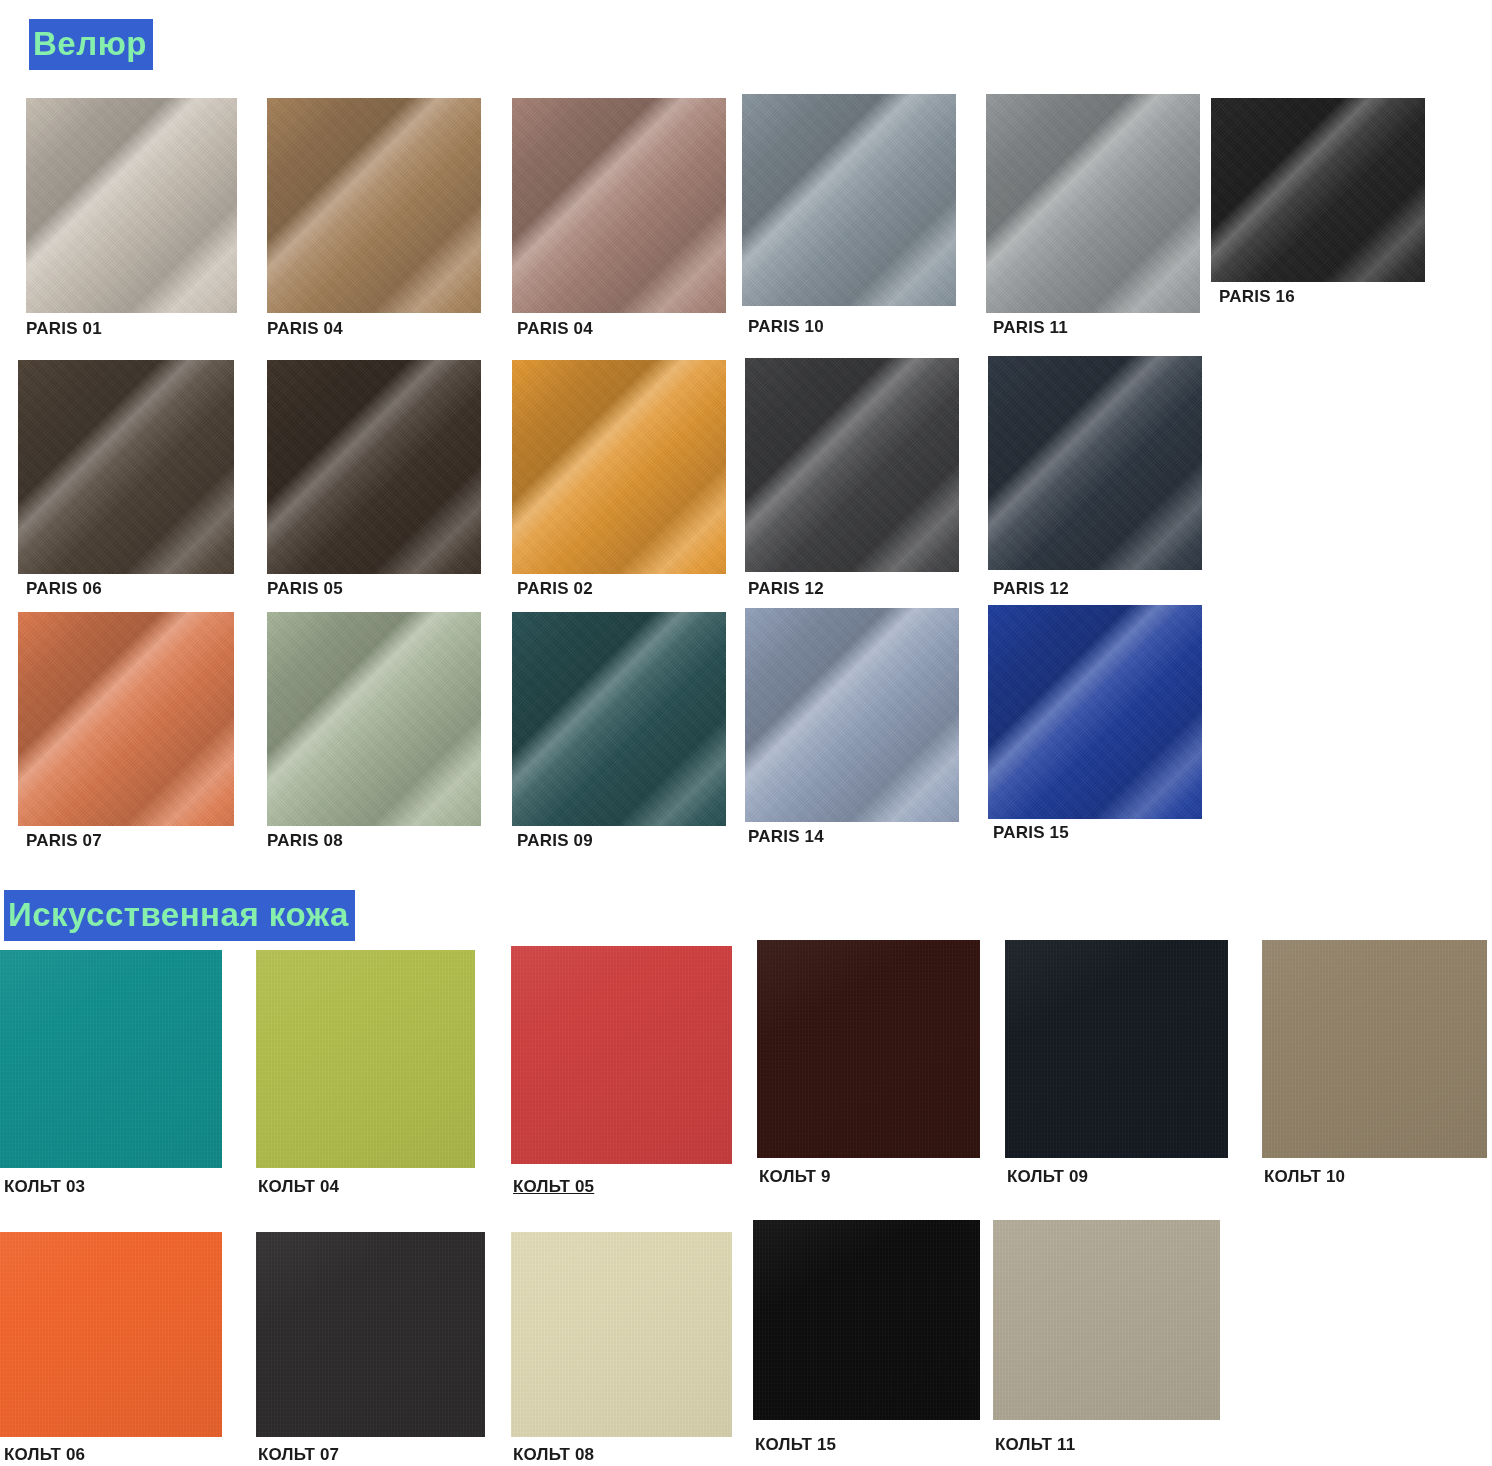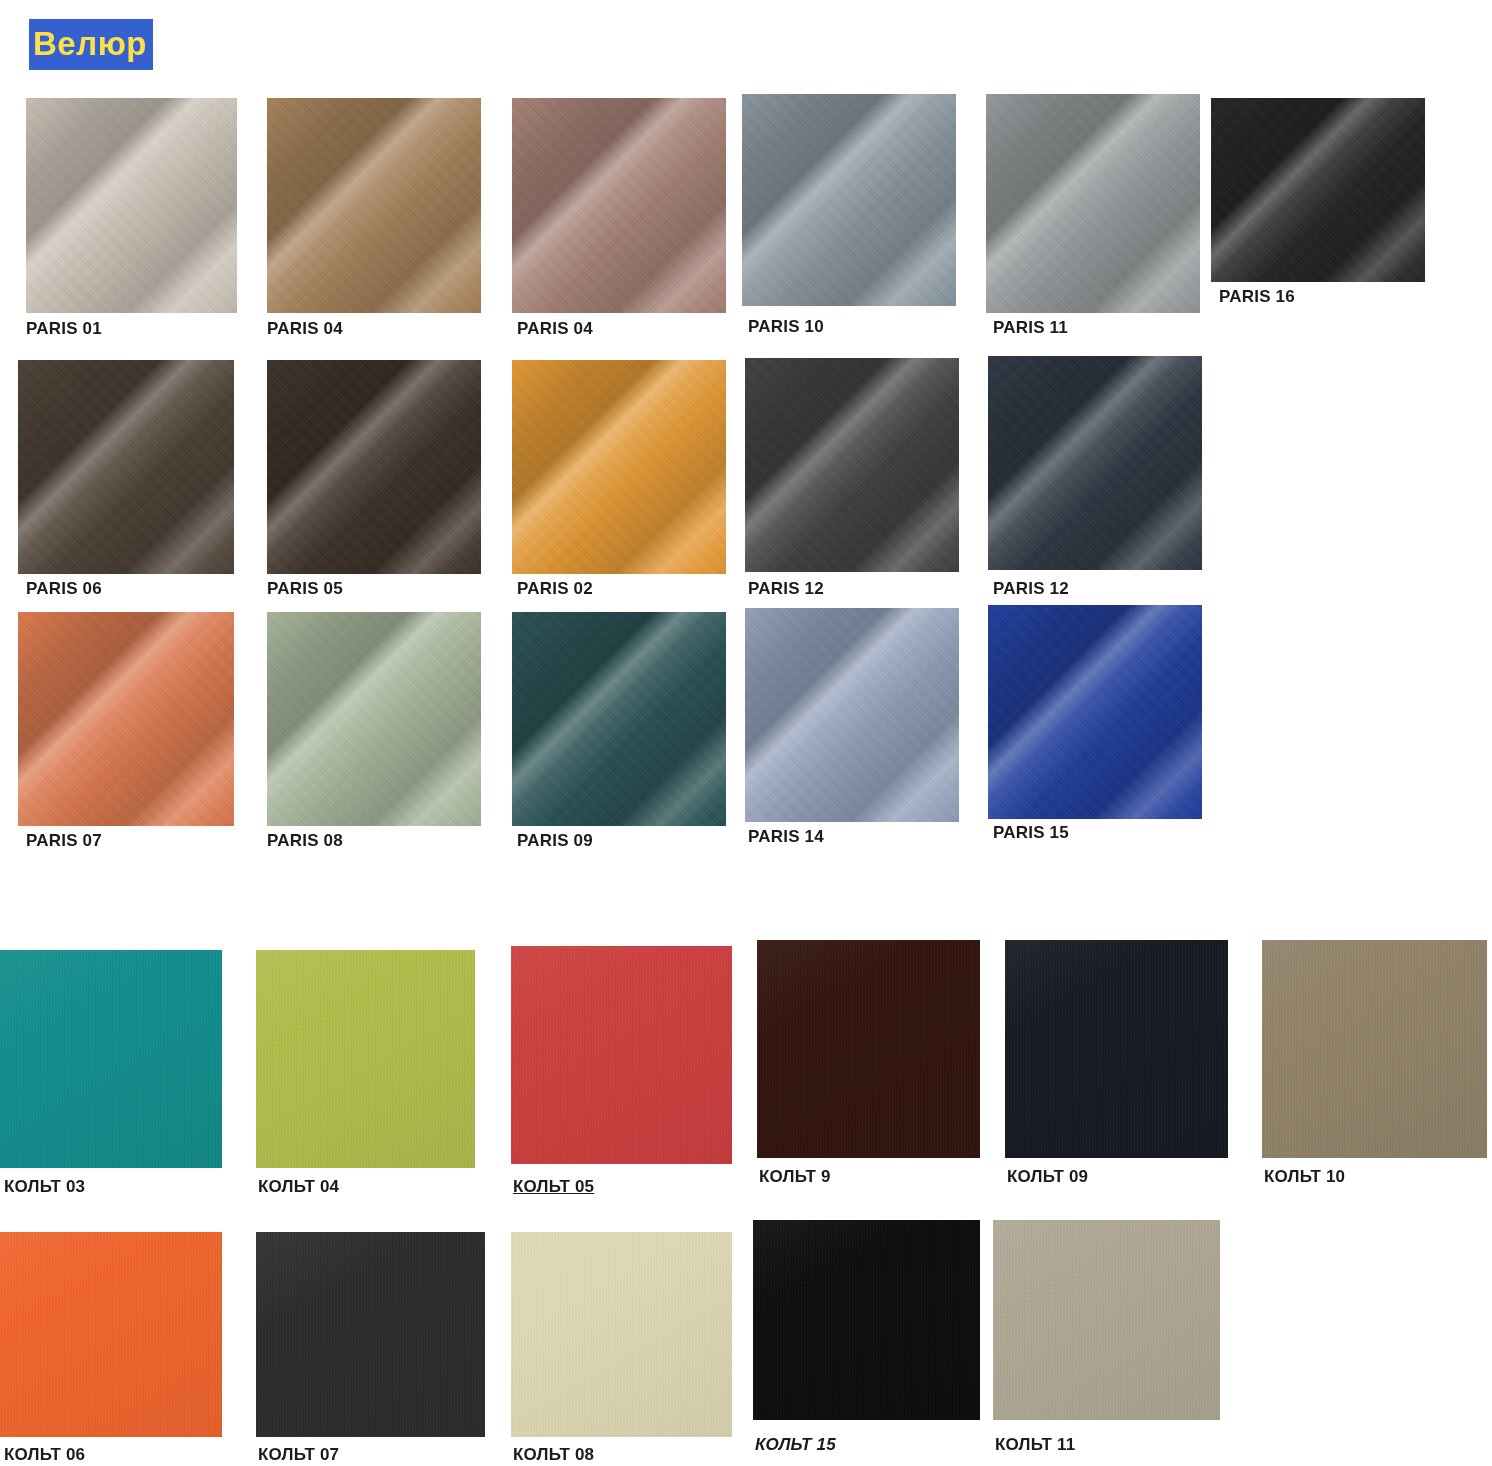--- a/index.html
+++ b/index.html
@@ -15,21 +15,21 @@
     overflow: hidden;
   }
 
   .catalog { position: relative; width: 1492px; height: 1466px; }
 
   
   .section-heading {
     position: absolute;
     display: inline-block;
     background: #3461cf;
-    color: #fde047;
+    color: #86efac;
     font-weight: 700;
     letter-spacing: 0.5px;
     white-space: nowrap;
     line-height: 1.0;
   }
   .section-heading#heading-velour {
     left: 29px; top: 19px;
     font-size: 33px;
     padding: 8px 6px 10px 4px;
   }
@@ -102,20 +102,21 @@
     line-height: 1;
   }
 </style>
 </head>
 <body>
 
 <div class="catalog">
 
   <div class="section-heading" id="heading-velour">Велюр</div>
 
+  <div class="section-heading" id="heading-leather">Искусственная кожа</div>
 
   <div id="swatch-container">
       <div class="swatch-cell" style="left: 26px; top: 98px; width: 211px; height: 215px;">
         <div class="swatch" title="PARIS 01" style="--c: #cbc2b5;"></div>
       </div>
       <div class="swatch-label" style="left: 26px; top: 320px;">PARIS 01</div>
       <div class="swatch-cell" style="left: 267px; top: 98px; width: 214px; height: 215px;">
         <div class="swatch" title="PARIS 02" style="--c: #a8825a;"></div>
       </div>
       <div class="swatch-label" style="left: 267px; top: 320px;">PARIS 04</div>
@@ -207,20 +208,20 @@
         <div class="swatch flat" title="КОЛЬТ 07" style="--c: #2e2c2d;"></div>
       </div>
       <div class="swatch-label" style="left: 258px; top: 1446px;">КОЛЬТ 07</div>
       <div class="swatch-cell" style="left: 511px; top: 1232px; width: 221px; height: 205px;">
         <div class="swatch flat" title="КОЛЬТ 08" style="--c: #e2dbb6;"></div>
       </div>
       <div class="swatch-label" style="left: 513px; top: 1446px;">КОЛЬТ 08</div>
       <div class="swatch-cell" style="left: 753px; top: 1220px; width: 227px; height: 200px;">
         <div class="swatch flat" title="КОЛЬТ 15" style="--c: #0d0d0d;"></div>
       </div>
-      <div class="swatch-label" style="left: 755px; top: 1436px; font-style: italic;">КОЛЬТ 15</div>
+      <div class="swatch-label" style="left: 755px; top: 1436px;">КОЛЬТ 15</div>
       <div class="swatch-cell" style="left: 993px; top: 1220px; width: 227px; height: 200px;">
         <div class="swatch flat" title="КОЛЬТ 11" style="--c: #b2aa97;"></div>
       </div>
       <div class="swatch-label" style="left: 995px; top: 1436px;">КОЛЬТ 11</div>
     </div>
 
 </div>
 
 </body></html>

